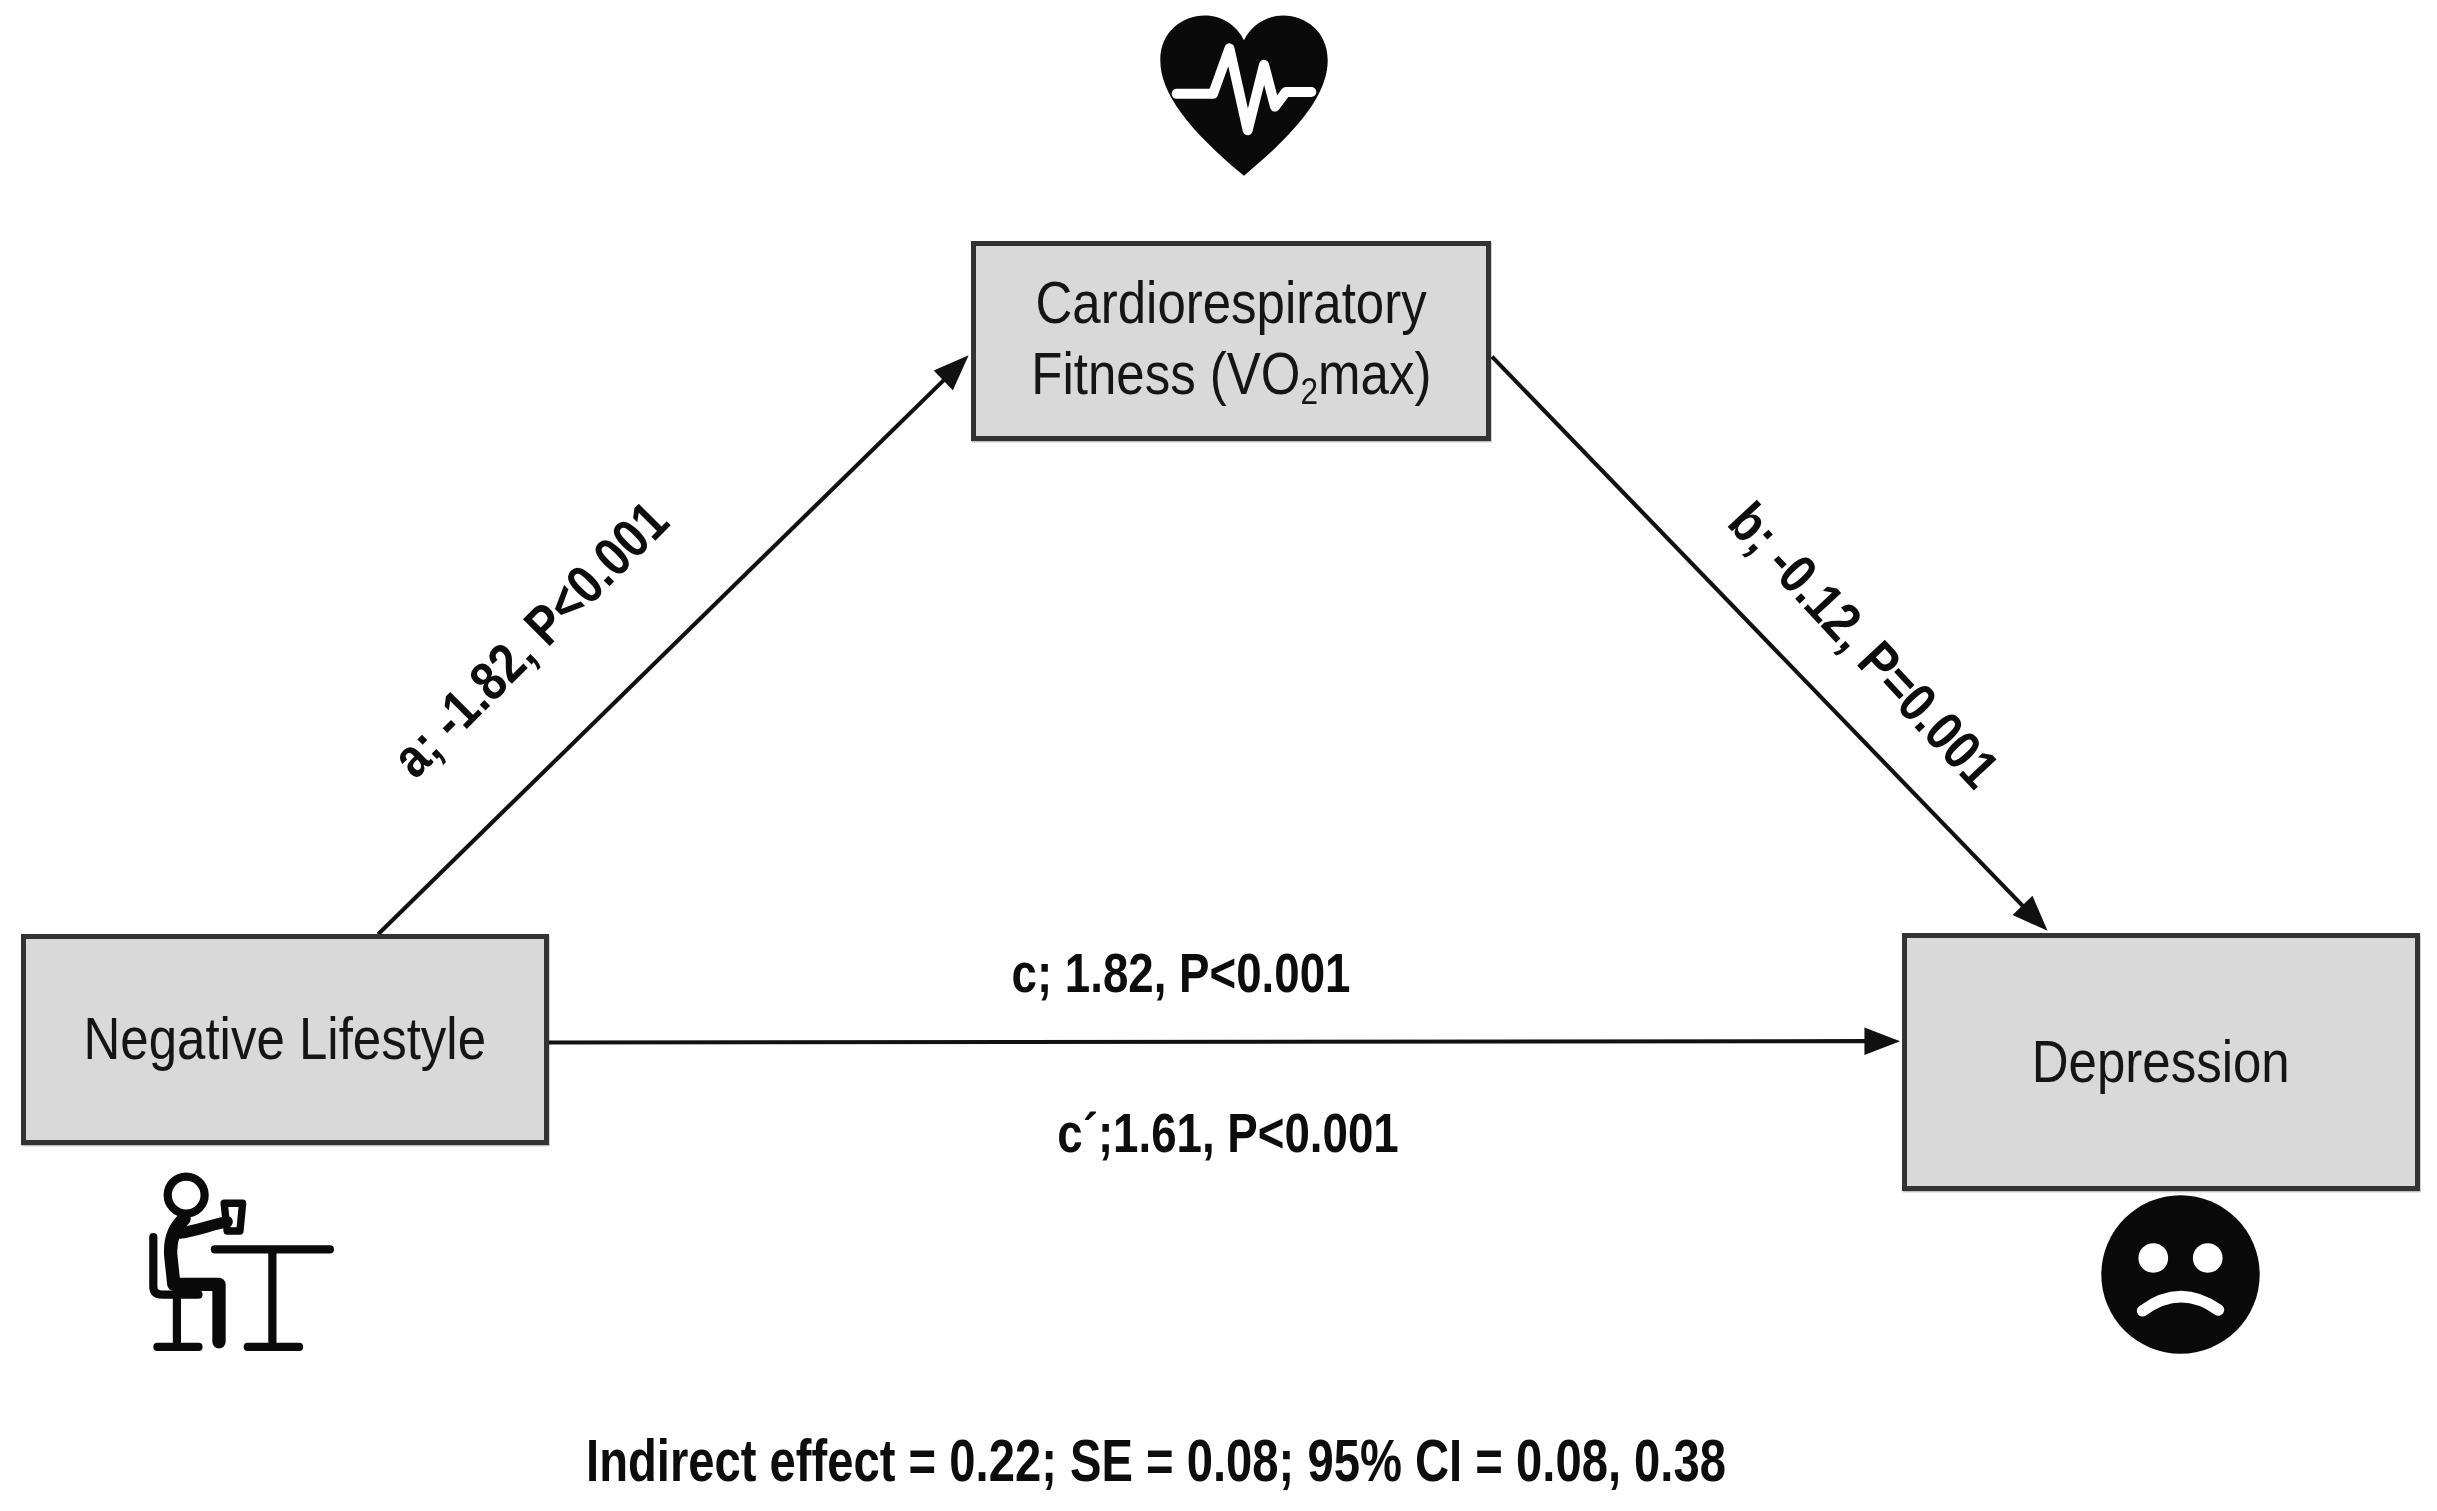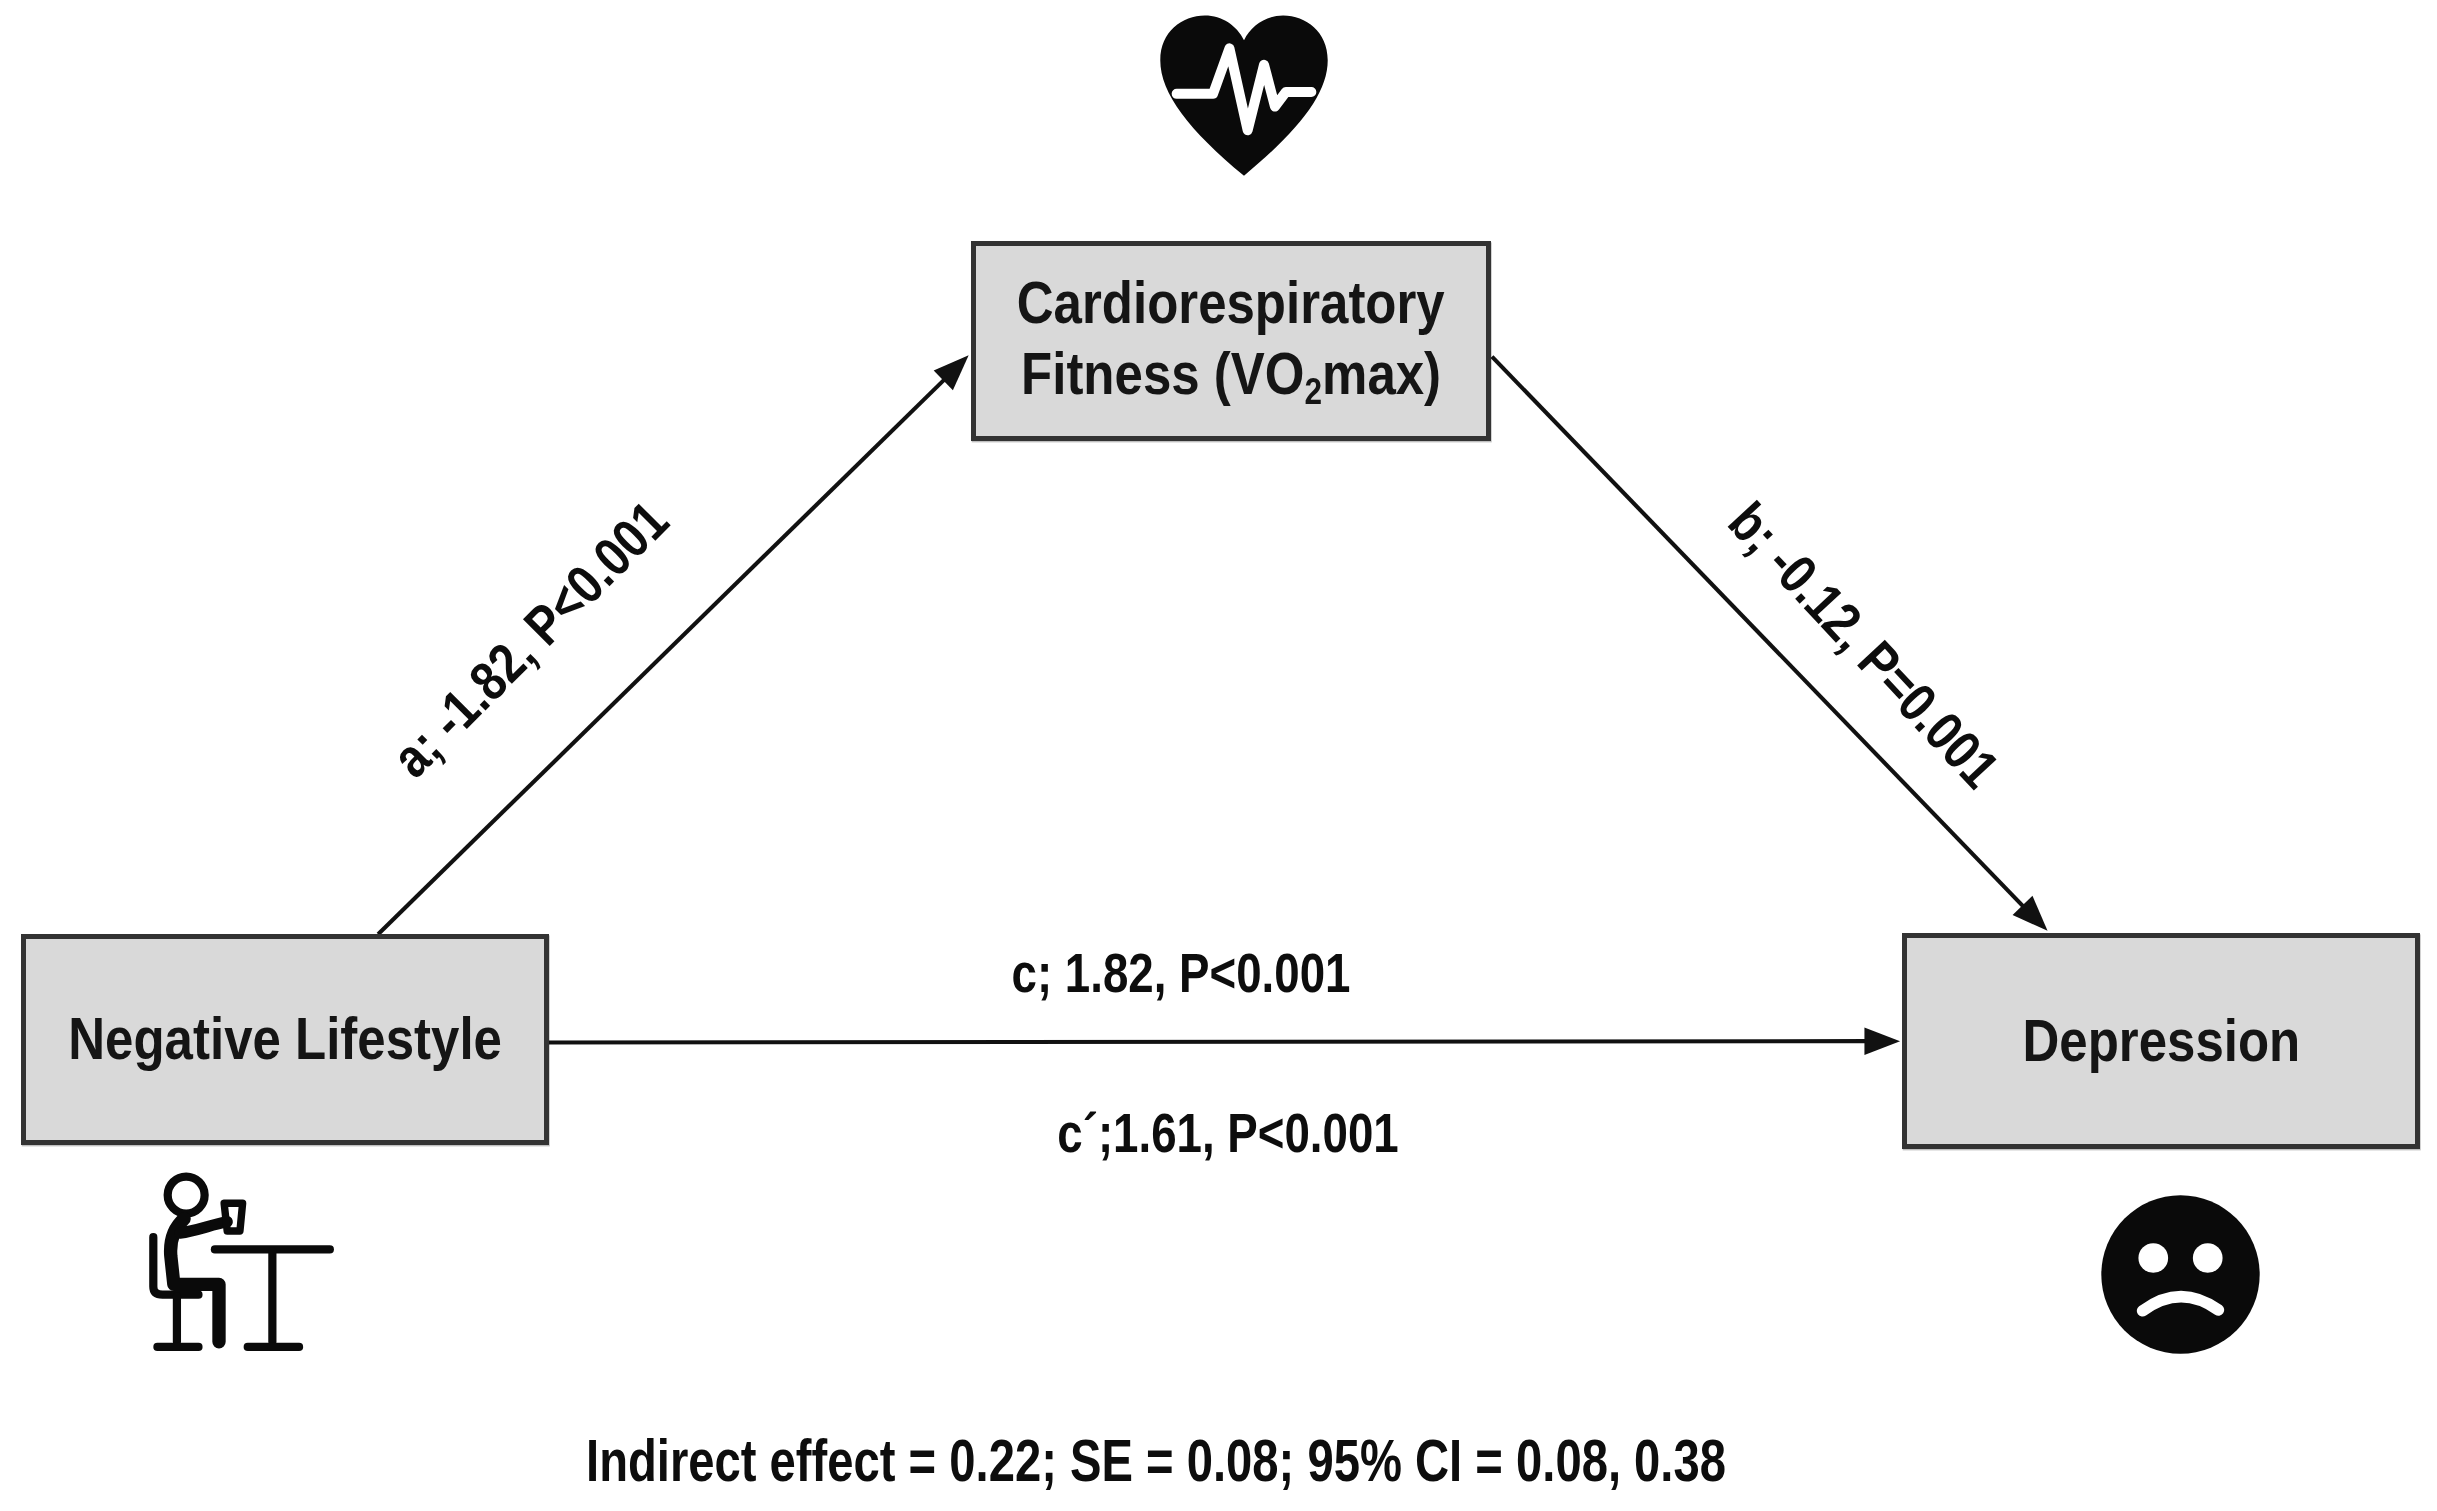--- a/index.html
+++ b/index.html
@@ -10,25 +10,24 @@
     color:#111111;
   }
   .stage{position:absolute;inset:0;}
   svg.arrow-layer{position:absolute;left:0;top:0;}
   .box{
     position:absolute;box-sizing:border-box;
     background:#d9d9d9;border:5.5px solid #333333;
     display:flex;flex-direction:column;align-items:center;justify-content:center;
     text-align:center;font-size:60px;line-height:1.18;color:#151515;
     box-shadow:0.7px 1.4px 0 rgba(0,0,0,0.25);
-    font-weight:bold;
   }
   .box-mediator{left:971px;top:241px;width:520px;height:200px;}
   .box-predictor{left:15px;top:934px;width:528px;height:211px;margin-left:6px;}
-  .box-outcome{left:1902px;top:933px;width:518px;height:216px;text-align:right;}
+  .box-outcome{left:1902px;top:933px;width:518px;height:258px;text-align:right;}
   .condense{display:inline-block;transform:scaleX(0.85);transform-origin:50% 50%;white-space:nowrap;}
   .sub{font-size:0.62em;vertical-align:-0.28em;}
   .plabel{
     position:absolute;font-weight:700;font-size:55px;white-space:nowrap;color:#0d0d0d;
   }
   .plabel-a{left:530px;top:639px;transform:translate(-50%,-50%) rotate(-45deg) scaleX(0.85);}
   .plabel-b{left:1864px;top:645px;transform:translate(-50%,-50%) rotate(47deg) scaleX(0.85);}
   .plabel-c{left:1181px;top:973px;transform:translate(-50%,-50%) scaleX(0.83);}
   .plabel-cprime{left:1228px;top:1133px;transform:translate(-50%,-50%) scaleX(0.83);}
   .footer-note{

